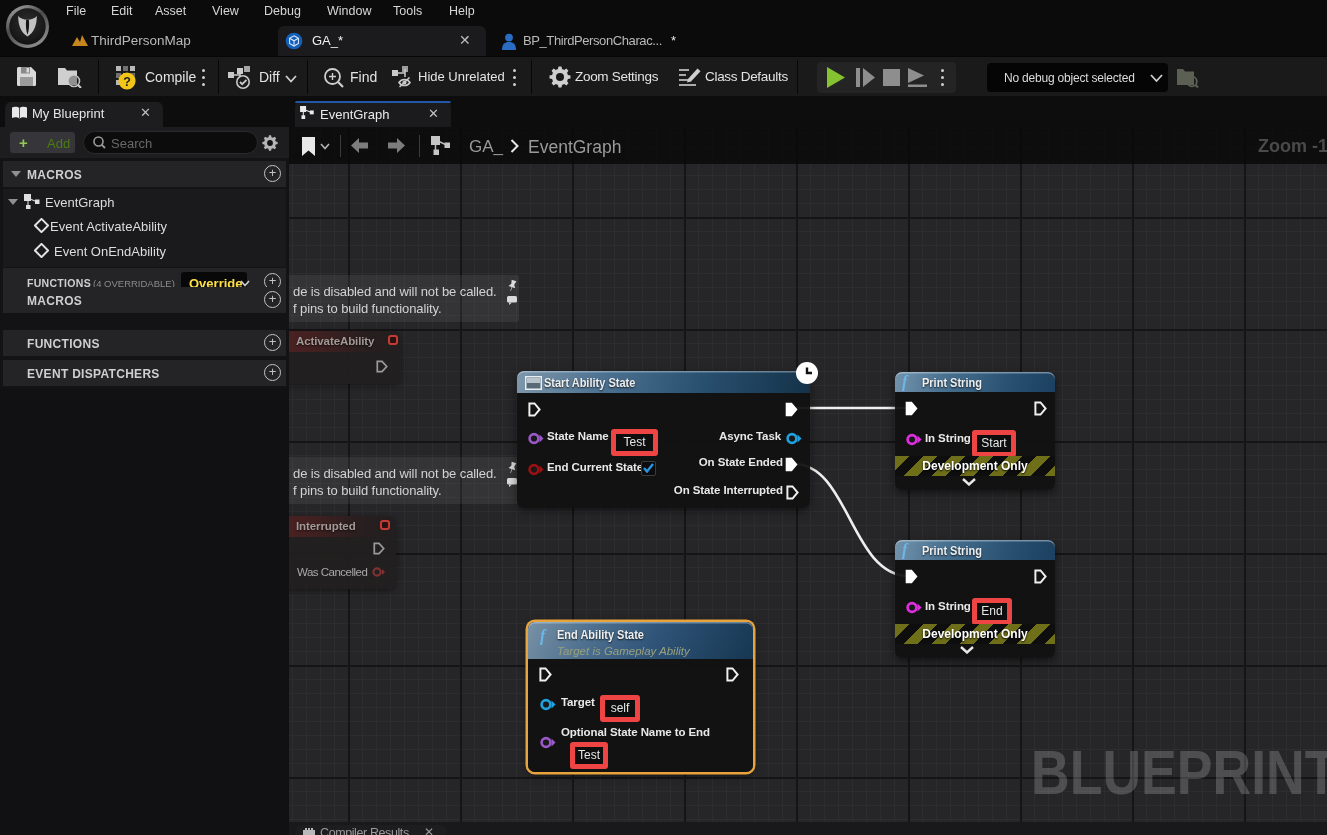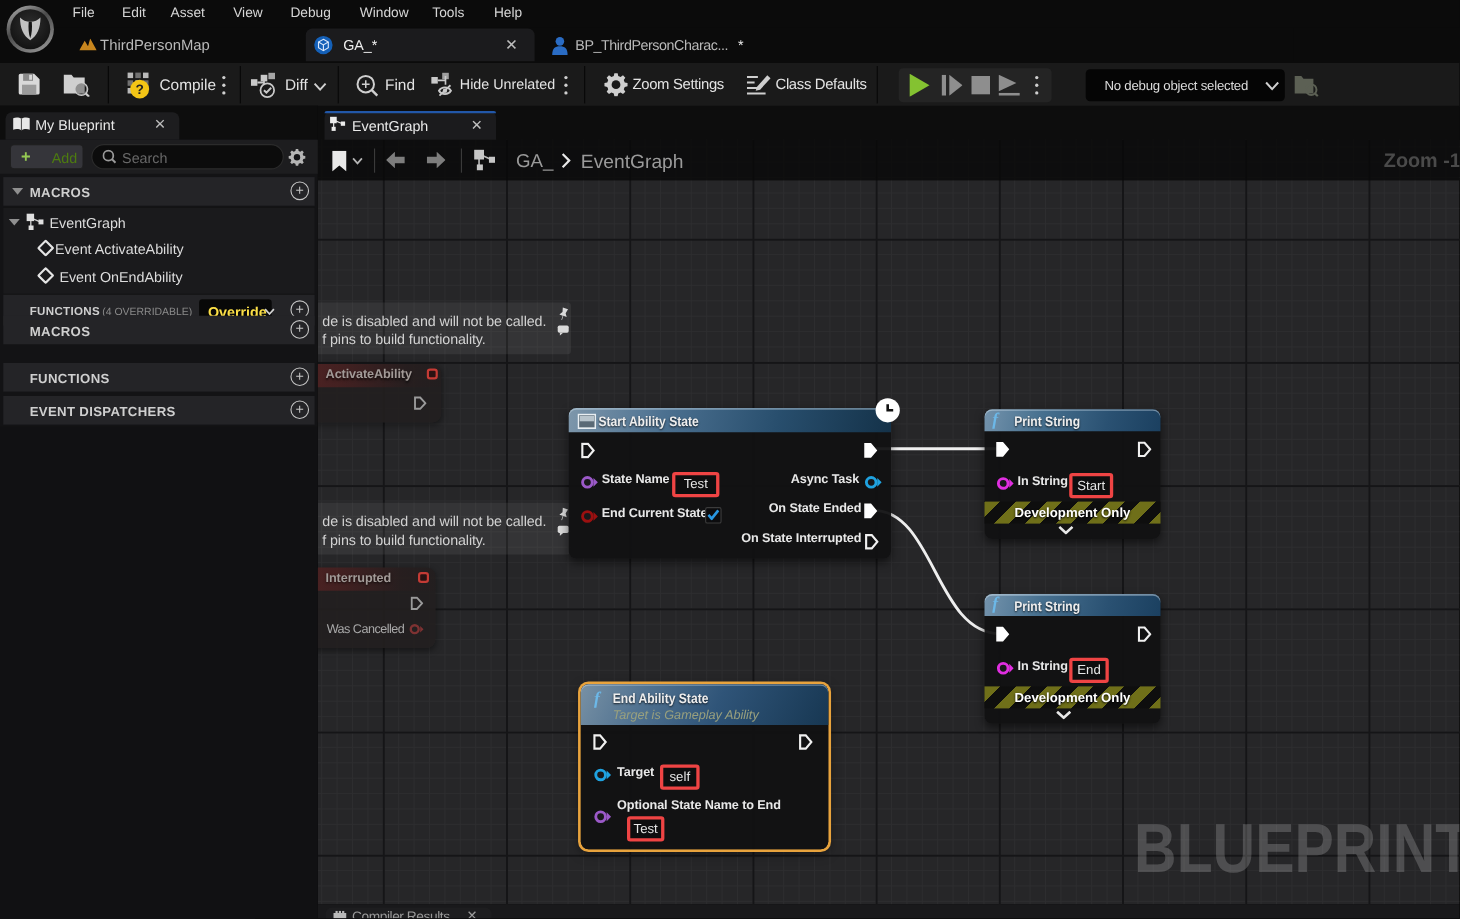--- a/index.html
+++ b/index.html
@@ -37,21 +37,21 @@
   linear-gradient(180deg,#2d2d2f 0,#2d2d2f 1px,transparent 1px);
  background-size:112px 112px,112px 112px,14px 14px,14px 14px;
  background-position:59px 0,0 90px,3px 0,0 6px;}
 #gheadband{position:absolute;left:0;top:31px;width:1038px;height:37px;background:rgba(9,9,9,.82);}
 .bc{position:absolute;top:12px;font-size:17px;color:#9a9a9a;}
 
 .node{position:absolute;border-radius:7px;background:rgba(17,17,18,.95);box-shadow:0 3px 8px rgba(0,0,0,.5);}
 .nhead{position:absolute;left:0;top:0;right:0;border-radius:7px 7px 0 0;}
 .ntitle{font-weight:bold;color:#eee;text-shadow:0 1px 2px rgba(0,0,0,.8);}
 .pinlbl{position:absolute;font-size:11.5px;color:#e8e8e8;letter-spacing:-0.1px;white-space:nowrap;font-weight:bold;}
-.valbox{position:absolute;border:3px solid #ef4444;border-radius:3px;color:#e6e6e6;font-size:12px;text-align:center;background:rgba(10,10,10,.4);}
+.valbox{position:absolute;border:5px solid #ef4444;border-radius:3px;color:#e6e6e6;font-size:12px;text-align:center;background:rgba(10,10,10,.4);}
 .devonly{position:absolute;left:0;right:0;height:20px;
  background:repeating-linear-gradient(135deg,#6f6f19 0,#6f6f19 10px,#0e0e0e 10px,#0e0e0e 20px);
  text-align:center;font-size:12px;font-weight:bold;color:#fff;line-height:20px;text-shadow:0 1px 2px #000;}
 </style>
 </head>
 <body>
 <div id="stage">
 
 <div id="menubar">
   <svg class="abs" style="left:5px;top:4px;z-index:9" width="45" height="45" viewBox="0 0 45 45">

